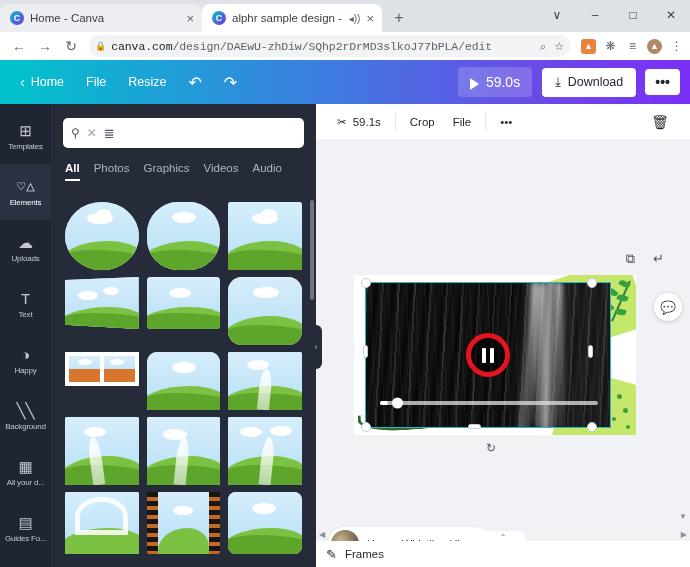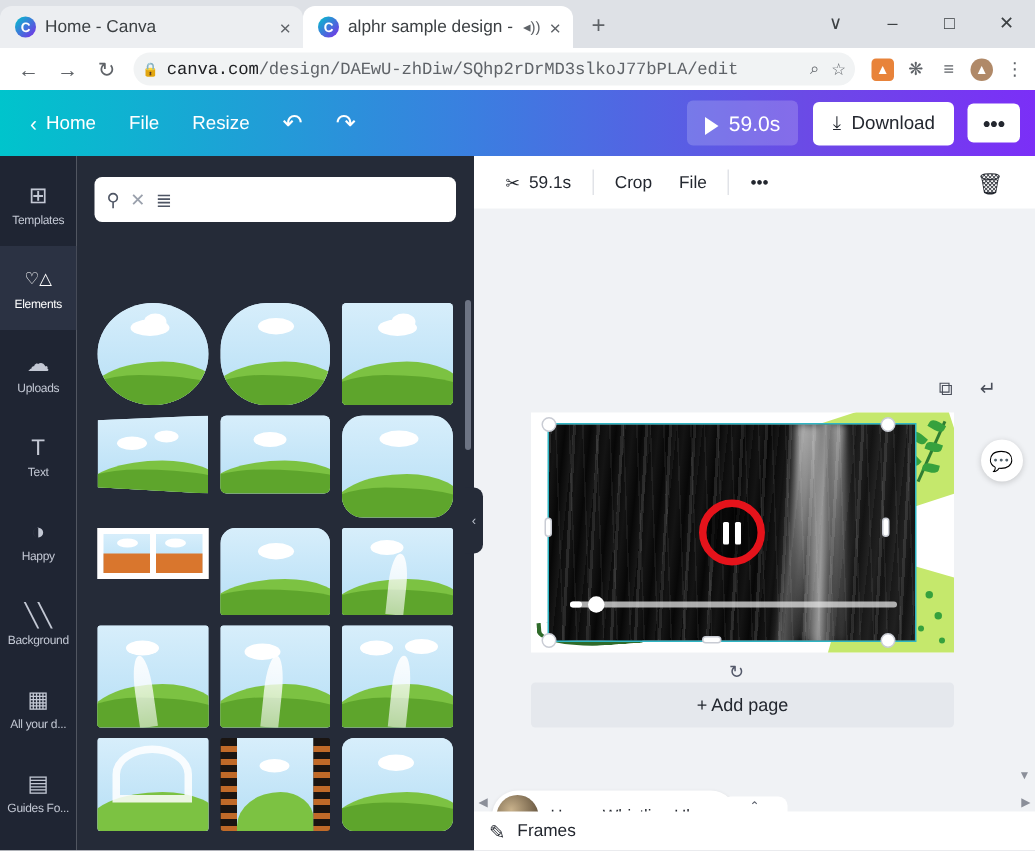--- a/index.html
+++ b/index.html
@@ -448,20 +448,27 @@
       
       
     </div>
   </div>
 
   <div class="panel">
     <div class="searchbar">
       <span class="sb-ic">⚲</span>
       <span class="sb-x">✕</span>
       <span class="sb-ic" style="font-size:13px;">≣</span>
+    </div>
+    <div class="tabs-row">
+      <div class="ptab active">All</div>
+      <div class="ptab">Photos</div>
+      <div class="ptab">Graphics</div>
+      <div class="ptab">Videos</div>
+      <div class="ptab">Audio</div>
     </div>
 
     <div class="grid-wrap">
       <div class="grid">
 
         <div class="thumb" style="height:68px;border-radius:50%;">
           <span class="sky"></span>
             <span class="hill"></span>
             <span class="hill2"></span>
           <span class="cloud" style="left:30%;top:16%;width:26px;height:11px;"></span>
@@ -628,21 +635,20 @@
       <span class="handle" style="left:45px;top:139px;"></span>
       <span class="handle" style="left:271px;top:139px;"></span>
       <span class="handle" style="left:45px;top:283px;"></span>
       <span class="handle" style="left:271px;top:283px;"></span>
       <span class="handle-bar" style="left:47px;top:206px;width:5px;height:13px;"></span>
       <span class="handle-bar" style="left:272px;top:206px;width:5px;height:13px;"></span>
       <span class="handle-bar" style="left:152px;top:285px;width:13px;height:5px;"></span>
 
       <span class="rotate-ic">↻</span>
 
-      <div class="addpage">+ Add page</div>
 
       <div class="audio-chip">
         <span class="audio-thumb"></span>
         <span class="audio-name">Happy Whistling Uku...</span>
       </div>
 
       <span class="vscroll-arrow">▼</span>
       <div class="hscroll">
         <span>◀</span>
         <span>▶</span>

